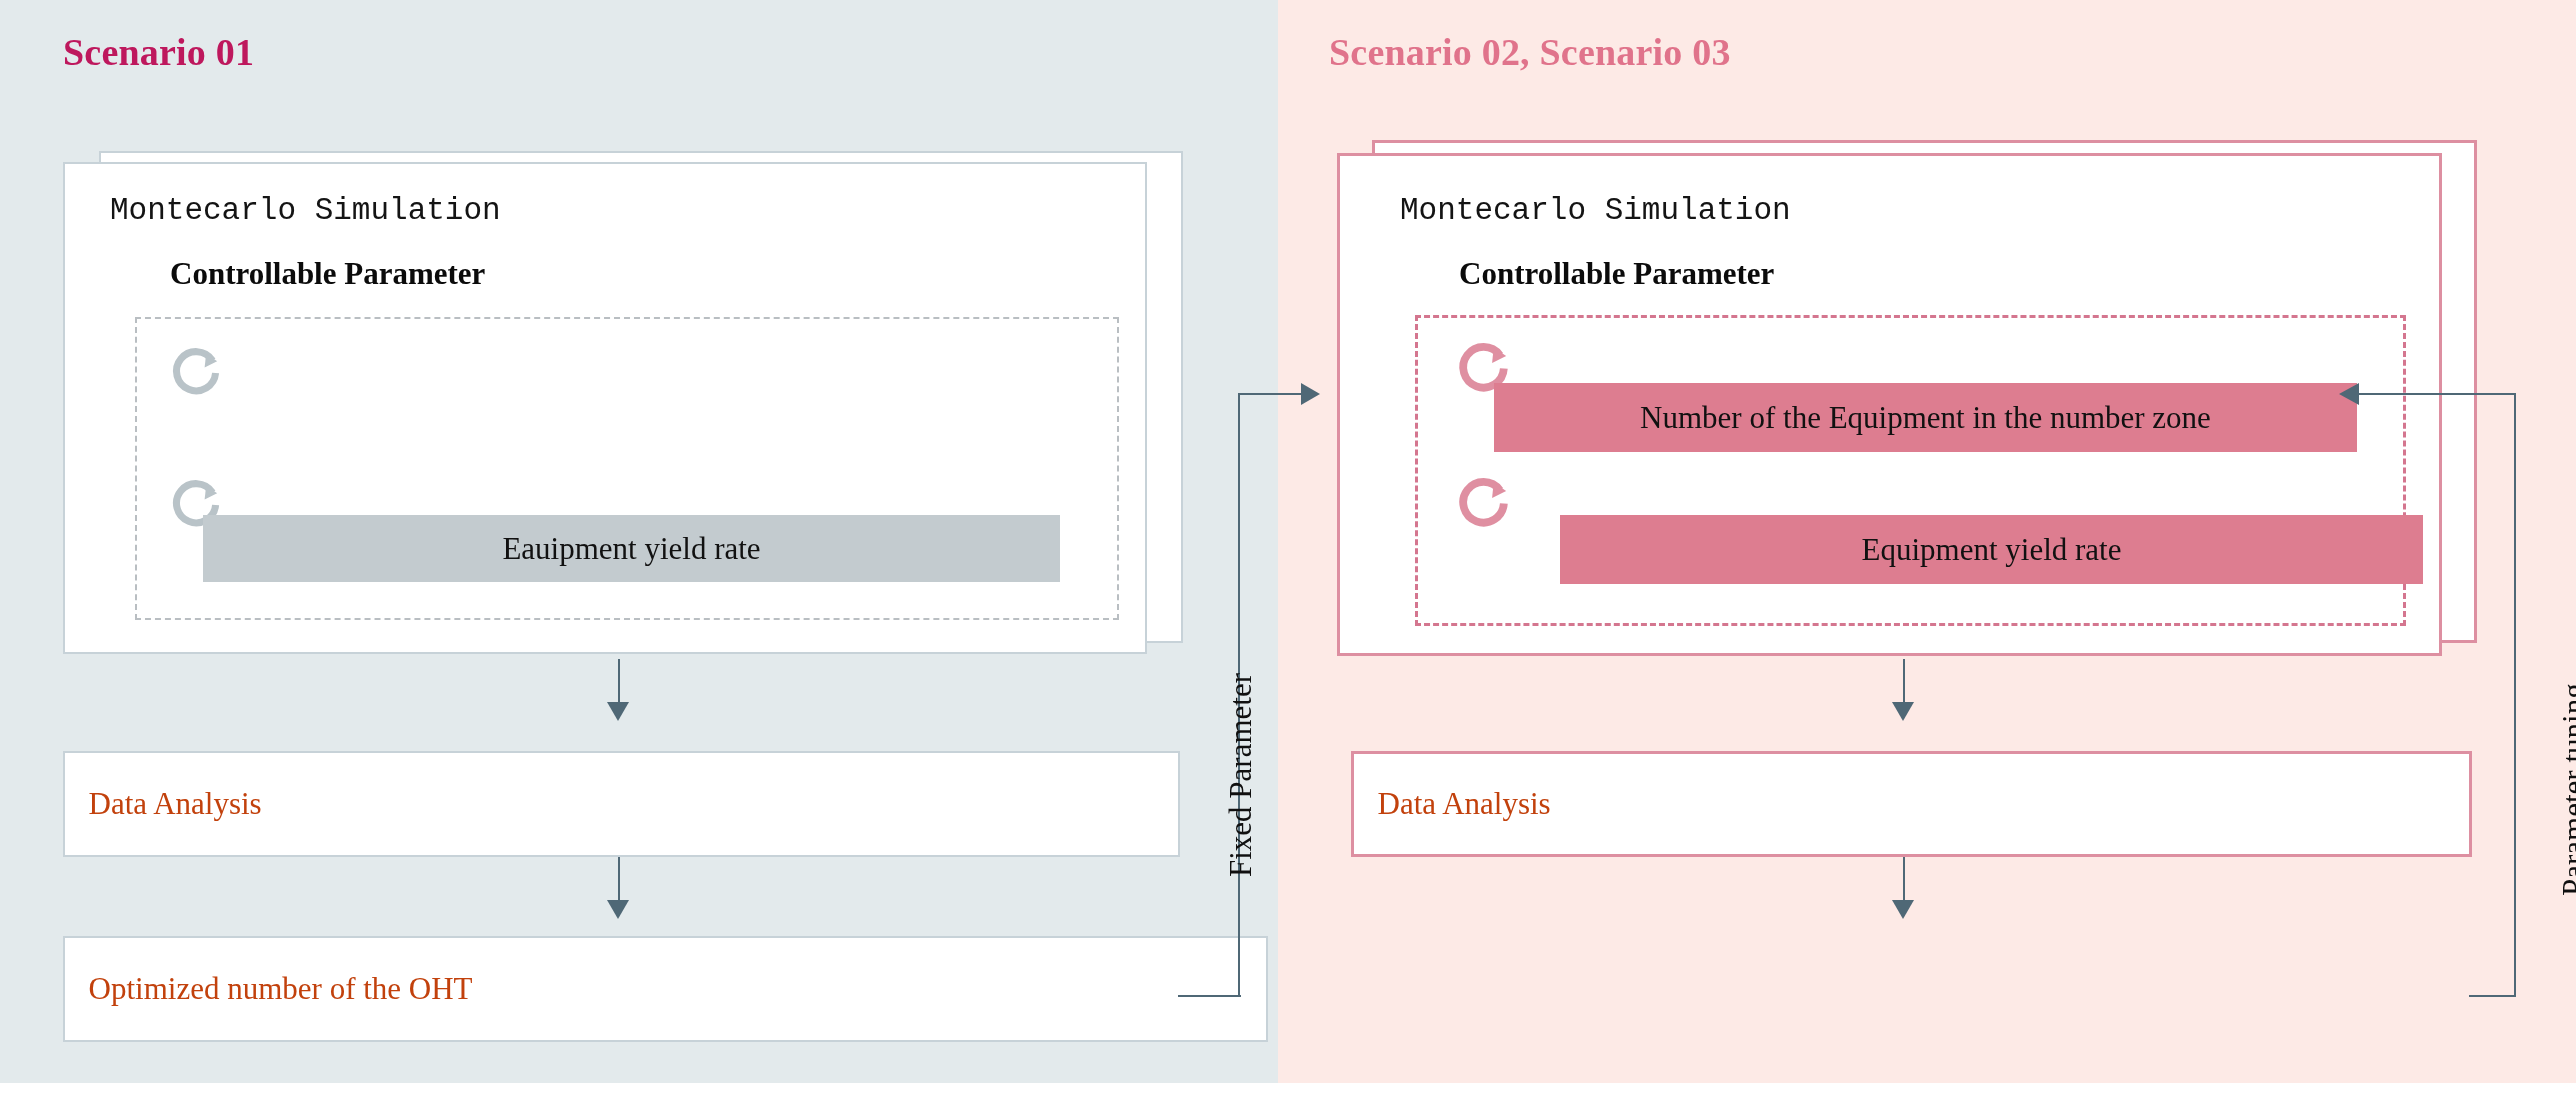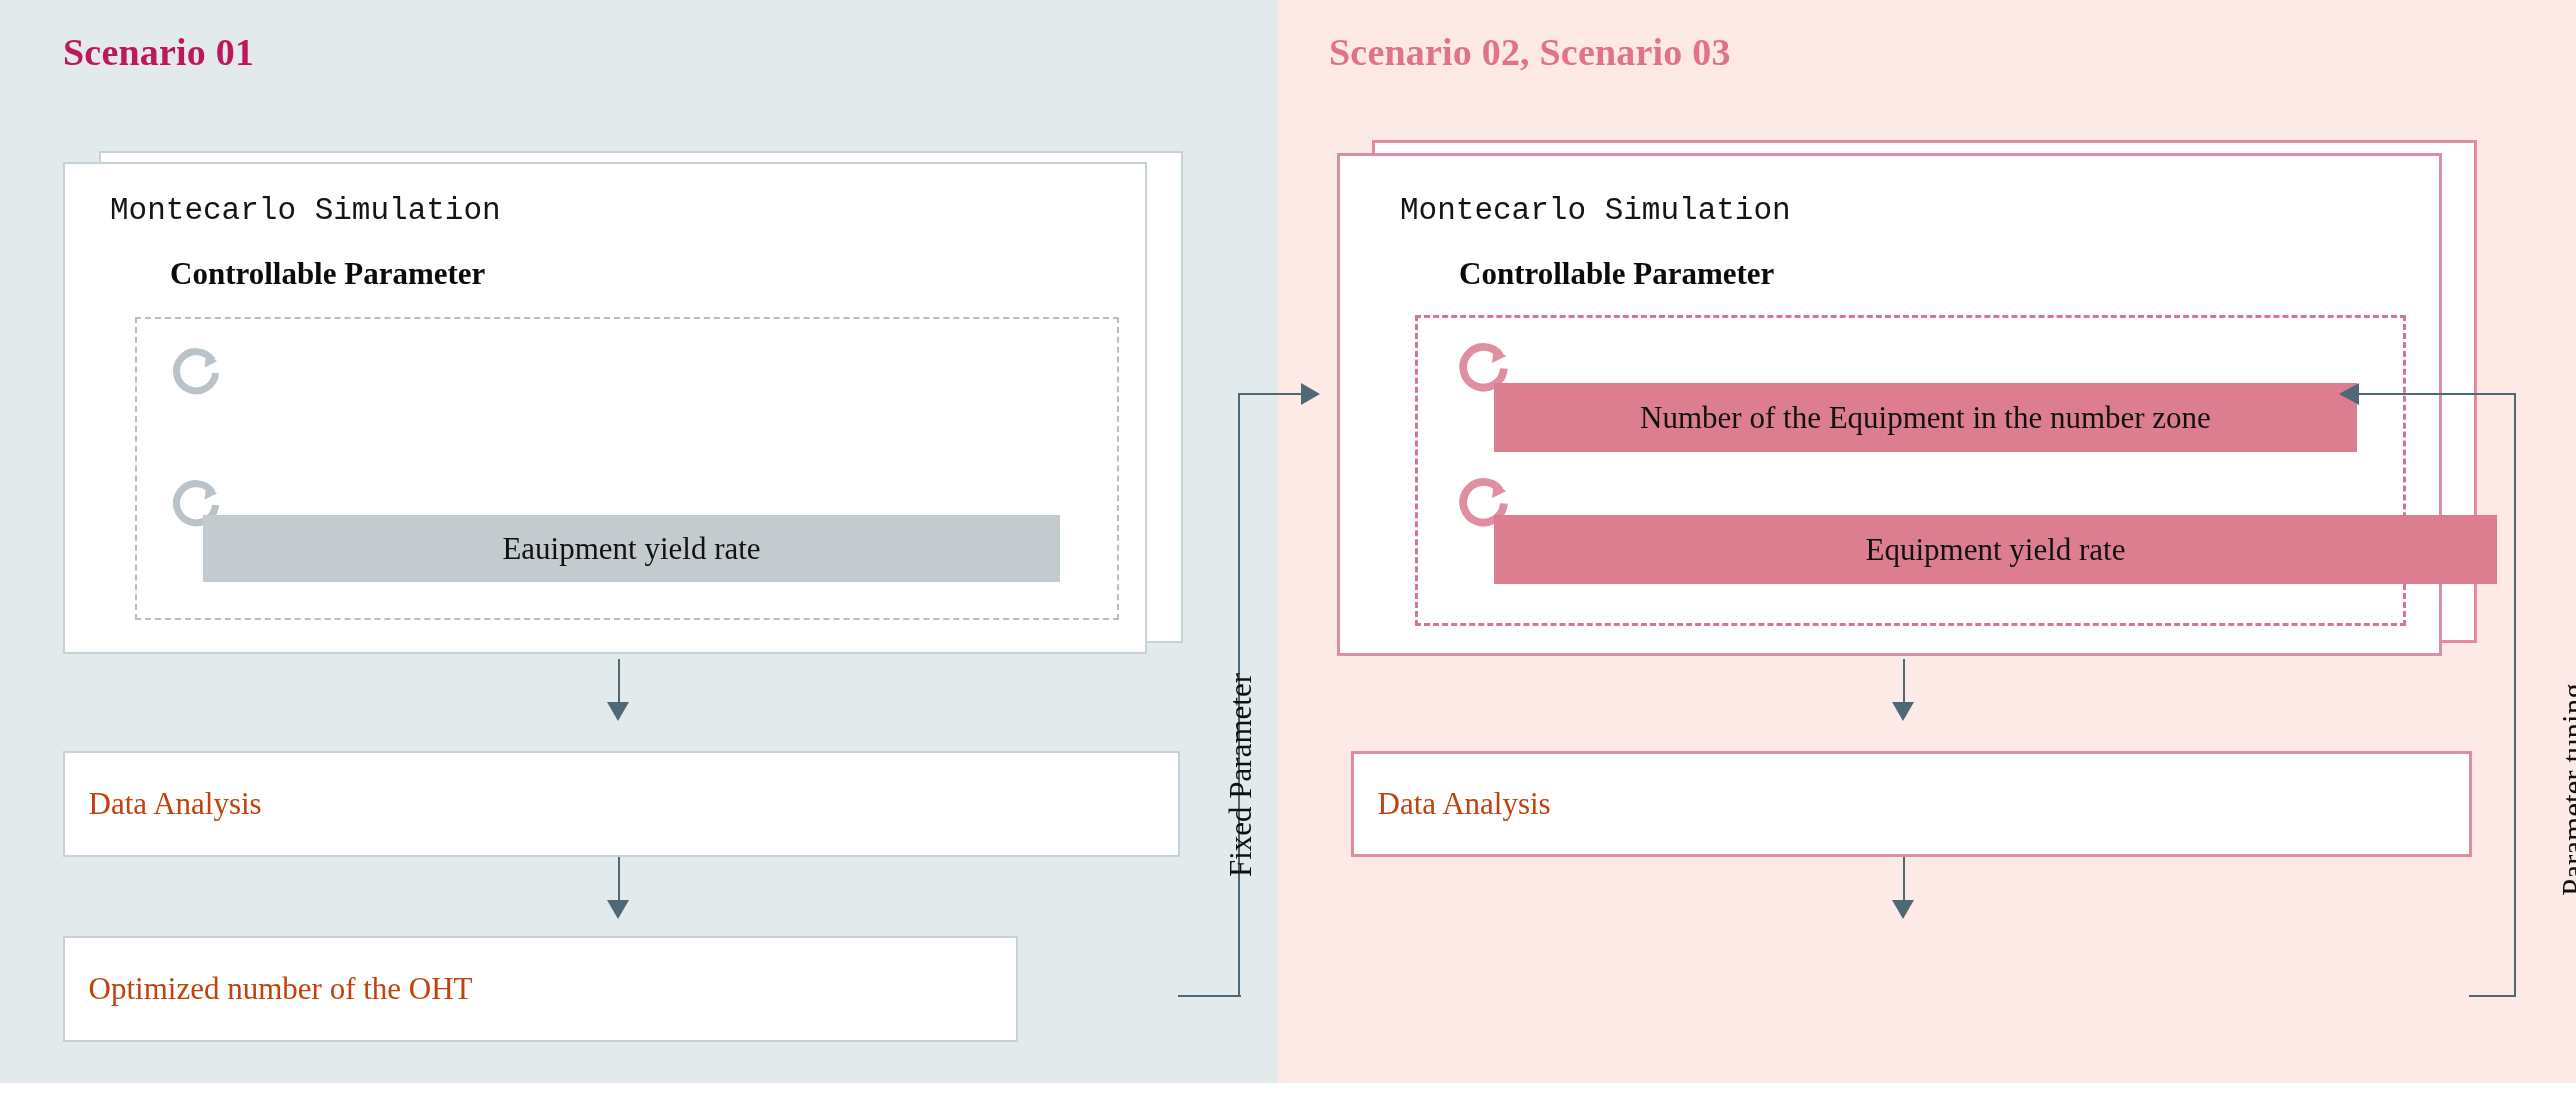--- a/index.html
+++ b/index.html
@@ -200,21 +200,21 @@
   <div class="v-line" style="left:618px; top:659px; height:47px;"></div>
   <div class="arrow-down" style="left:607px; top:702px;"></div>
 
   <div class="pbox pbox-left" style="left:63px; top:751px; width:1117px; height:106px;">
     <span>Data Analysis</span>
   </div>
 
   <div class="v-line" style="left:618px; top:857px; height:47px;"></div>
   <div class="arrow-down" style="left:607px; top:900px;"></div>
 
-  <div class="pbox pbox-left" style="left:63px; top:936px; width:955px; height:106px;">
+  <div class="pbox pbox-left" style="left:63px; top:936px; width:1205px; height:106px;">
     <span>Optimized number of the OHT</span>
   </div>
 
   <div class="h-line" style="left:1178px; top:995px; width:63px;"></div>
   <div class="v-line" style="left:1238px; top:393px; height:604px;"></div>
   <div class="h-line" style="left:1238px; top:393px; width:67px;"></div>
   <div class="arrow-right" style="left:1301px; top:383px;"></div>
   <div class="side-label" style="left:1223px; top:877px;">Fixed Parameter</div>
 
   <div class="mc-wrap" id="mc-right-wrap">
@@ -236,21 +236,21 @@
   <div class="param-bar bar-pink" style="left:1494px; top:383px; width:863px; height:69px;">
     <span>Number of the Equipment in the number zone</span>
   </div>
 
   <div class="loop-icon" style="left:1453px; top:473px;">
     <svg width="61" height="61" viewBox="0 0 78 78">
       <path d="M60 22 A 26 26 0 1 0 65 39" fill="none" stroke="#df8fa1" stroke-width="10" stroke-linecap="butt"></path>
       <path d="M52 12 L68 23 L50 32 Z" fill="#df8fa1"></path>
     </svg>
   </div>
-  <div class="param-bar bar-pink" style="left:1494px; top:515px; width:1003px; height:69px;">
+  <div class="param-bar bar-pink" style="left:1560px; top:515px; width:863px; height:69px;">
     <span>Equipment yield rate</span>
   </div>
 
   <div class="v-line" style="left:1903px; top:659px; height:47px;"></div>
   <div class="arrow-down" style="left:1892px; top:702px;"></div>
 
   <div class="pbox pbox-right" style="left:1351px; top:751px; width:1121px; height:106px;">
     <span>Data Analysis</span>
   </div>
 

